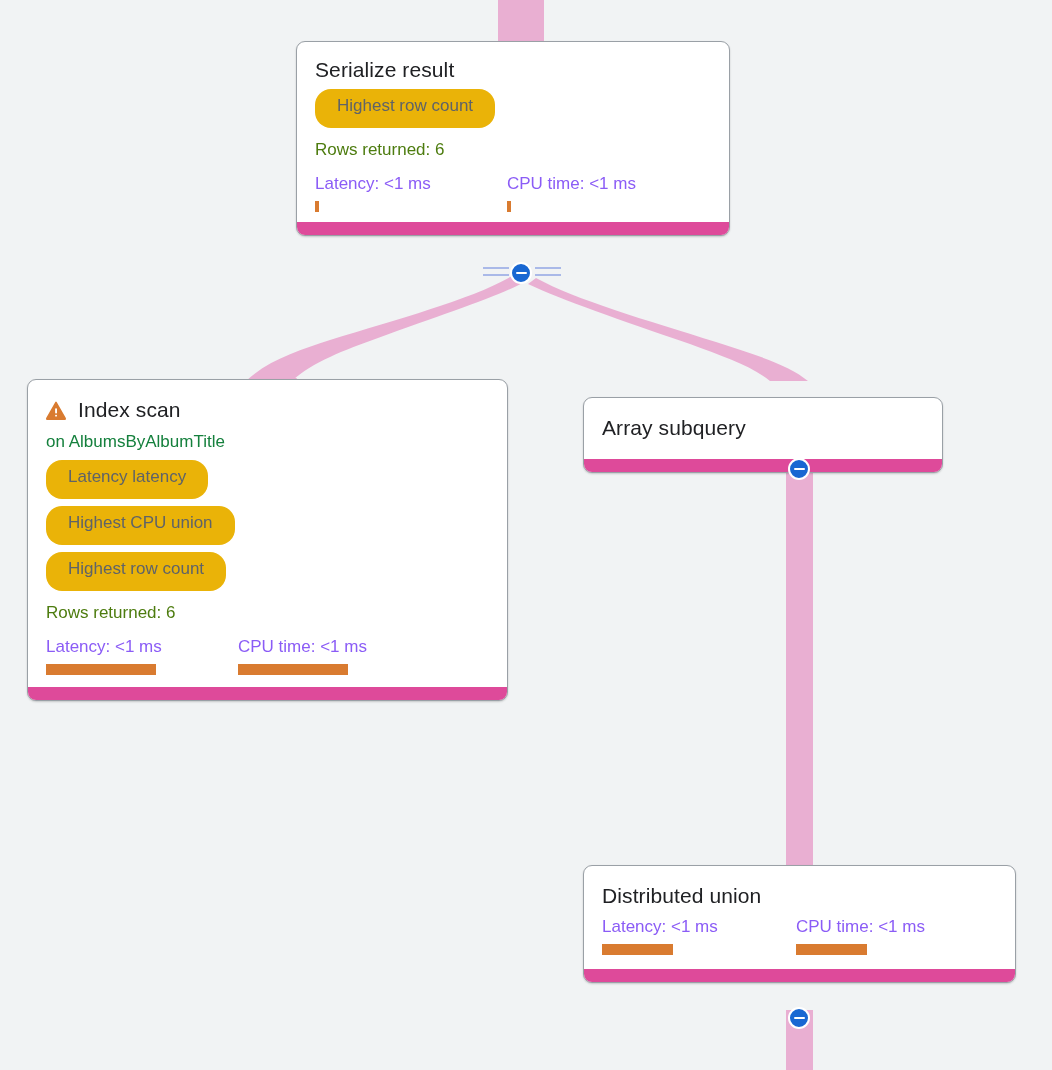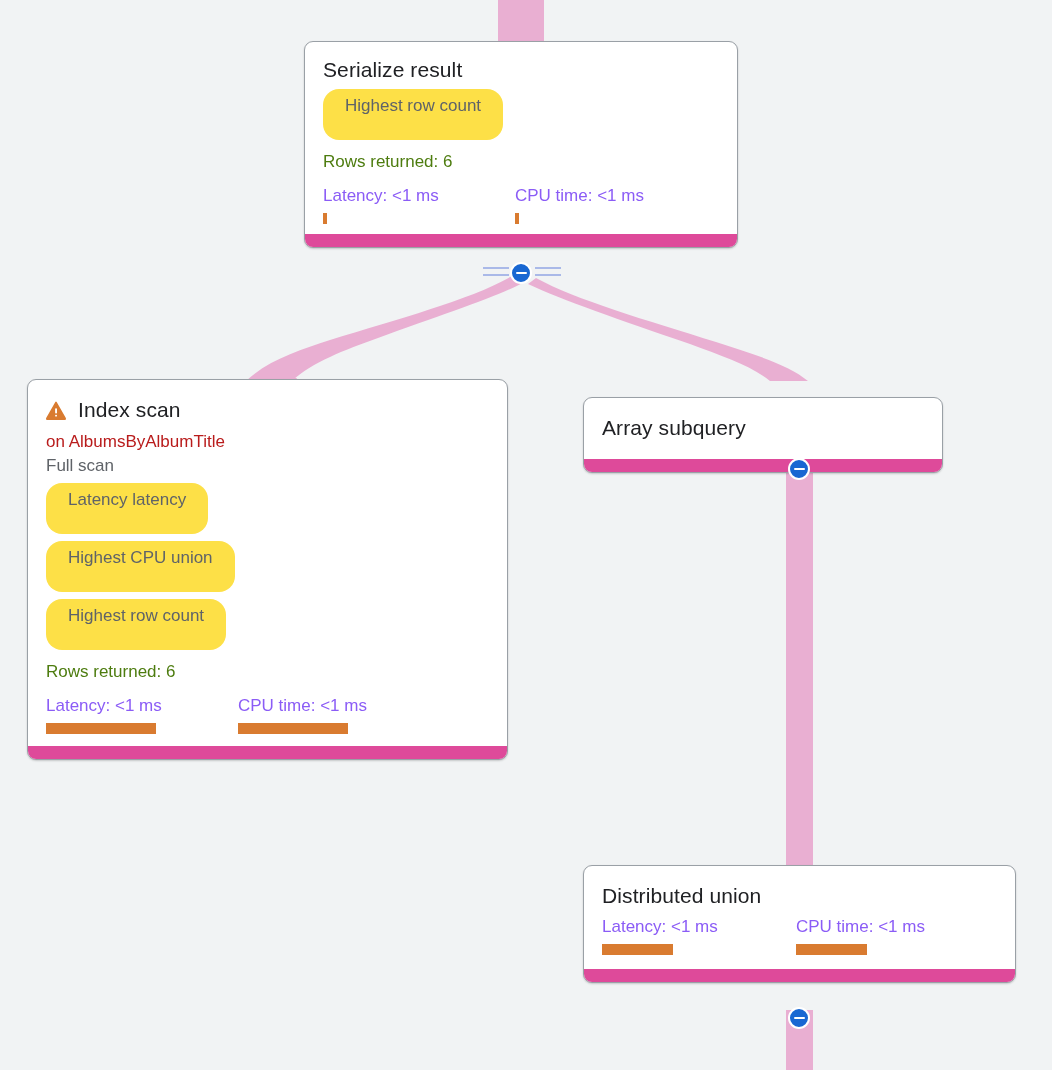--- a/index.html
+++ b/index.html
@@ -23,41 +23,41 @@
     box-shadow:0 1px 2px rgba(0,0,0,0.18);
   }
   .node-body{padding:16px 20px 14px 20px;position:relative;}
   .node-bottom-bar{height:13px;width:100%;background:#de4a9a;}
 
   .title-row{display:flex;align-items:center;gap:12px;}
   .warn-icon{width:20px;height:19px;flex:0 0 auto;display:block;}
   .node-title{
     font-size:21px;color:#202124;letter-spacing:.1px;line-height:26px;
   }
-  .node-sub{font-size:17px;color:#b91c1c;line-height:24px;margin-top:7px;}
+  .node-sub{font-size:17px;color:#15803d;line-height:24px;margin-top:7px;}
   .node-sub2{font-size:17px;color:#5f6368;line-height:23px;}
   .chips{margin-top:6px;}
   .chip{
     display:inline-block;
-    background:#fde047;
+    background:#eab308;
     color:#5f6368;
     border-radius:16px;
     font-size:17px;
     line-height:20px;
-    padding:7px 22px 24px 22px;
+    padding:7px 22px 12px 22px;
     margin-bottom:7px;
   }
   .rows-line{font-size:17px;color:#4d7c0f;line-height:22px;margin-top:4px;}
   .metrics{display:flex;margin-top:13px;}
   .metric{flex:0 0 auto;}
   .metric-label{font-size:17px;color:#8b5cf6;line-height:20px;white-space:nowrap;}
   .metric-bar{height:11px;background:#d97b30;margin-top:7px;}
 
   
-  #node-serialize{left:304px;top:41px;width:434px;}
+  #node-serialize{left:296px;top:41px;width:434px;}
   #node-serialize .node-body{padding:15px 18px 10px 18px;}
   #node-serialize .metrics .metric:first-child{width:192px;}
   #node-index{left:27px;top:379px;width:481px;}
   #node-index .node-body{padding:17px 18px 12px 18px;border-radius:21px;}
   #node-index .metrics .metric:first-child{width:192px;}
   #node-array{left:583px;top:397px;width:360px;}
   #node-array .node-body{padding:17px 18px 18px 18px;}
   #node-union{left:583px;top:865px;width:433px;}
   #node-union .node-body{padding:17px 8px 14px 18px;}
   #node-union .metrics .metric:first-child{width:194px;}
@@ -162,21 +162,20 @@
     <div class="node-body">
       <div class="title-row">
         <svg class="warn-icon" viewBox="0 0 20 19">
           <path d="M10 1.4 L19 17.2 Q19.6 18.4 18.2 18.4 L1.8 18.4 Q0.4 18.4 1 17.2 Z" fill="#d97b30" stroke="#d97b30" stroke-width="1.6" stroke-linejoin="round"></path>
           <rect x="9.1" y="7.2" width="1.9" height="5.2" rx="0.9" fill="#ffffff"></rect>
           <rect x="9.1" y="13.7" width="1.9" height="1.9" rx="0.9" fill="#ffffff"></rect>
         </svg>
         <div class="node-title">Index scan</div>
       </div>
       <div class="node-sub">on AlbumsByAlbumTitle</div>
-      <div class="node-sub2">Full scan</div>
       <div class="chips">
         <div><span class="chip">Latency latency</span></div>
         <div><span class="chip">Highest CPU union</span></div>
         <div><span class="chip">Highest row count</span></div>
       </div>
       <div class="rows-line">Rows returned: 6</div>
       <div class="metrics">
         <div class="metric">
           <div class="metric-label">Latency: &lt;1 ms</div>
           <div class="metric-bar" style="width:110px"></div>

